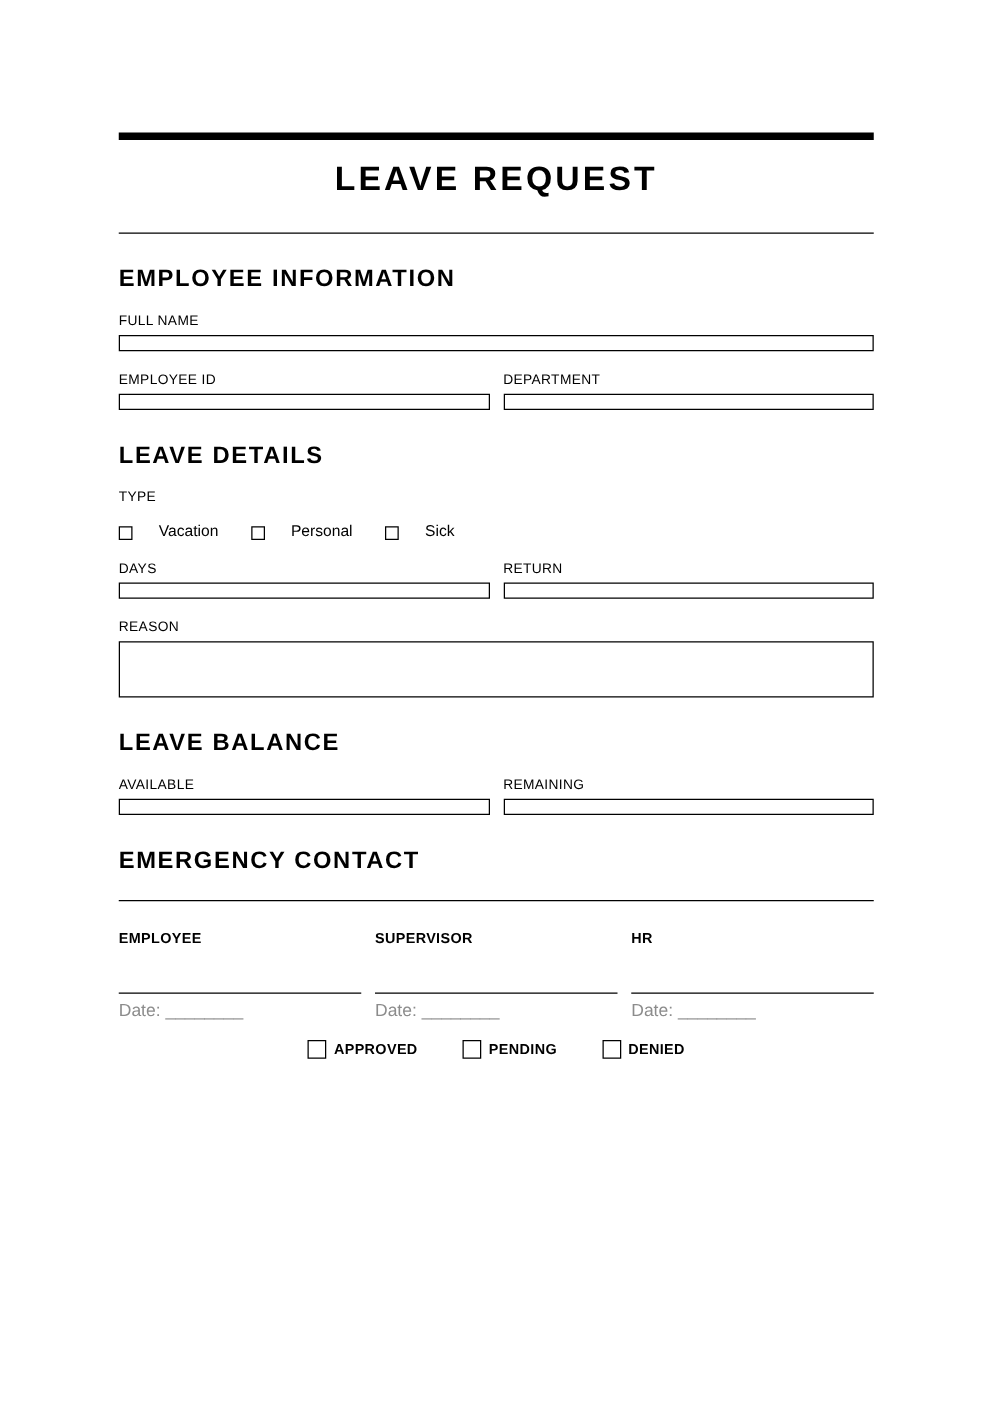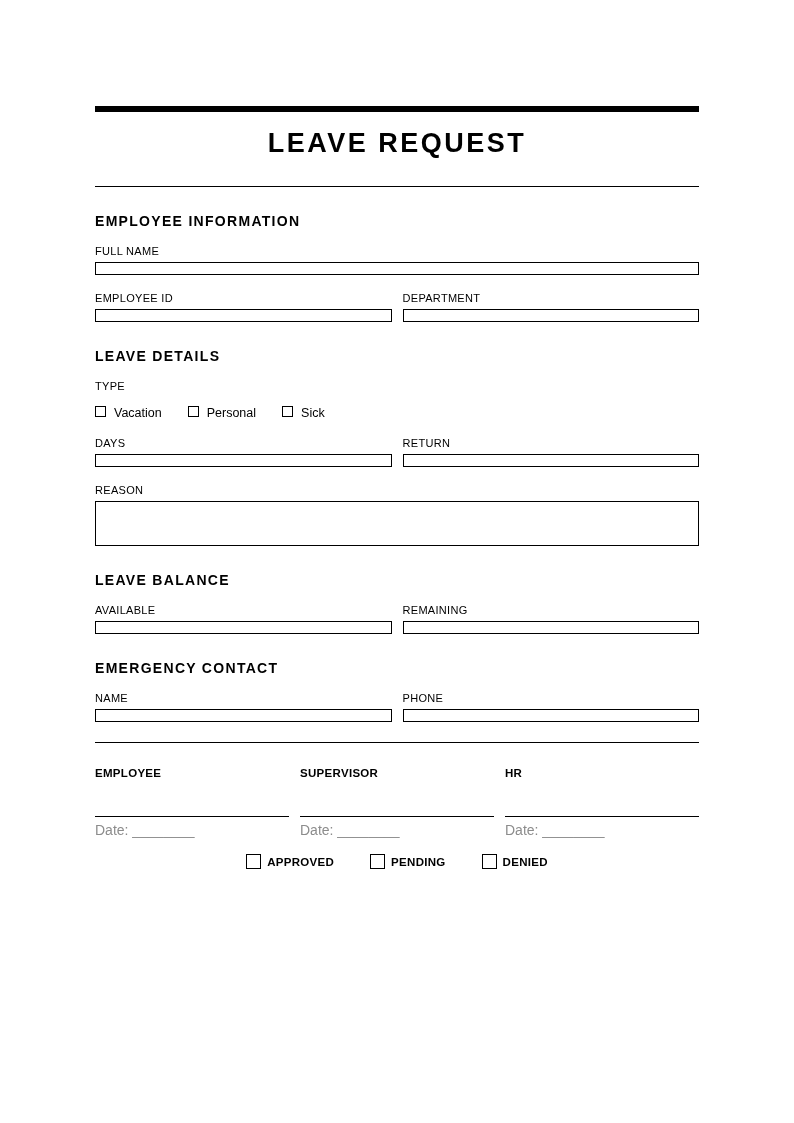--- a/index.html
+++ b/index.html
@@ -29,21 +29,21 @@
     font-weight: bold;
     letter-spacing: 2.5px;
     margin-top: 16px;
   }
   .rule {
     border: none;
     border-top: 1.4px solid #000;
     margin-top: 27px;
   }
   .section-heading {
-    font-size: 14px;
+    font-size: 19px;
     font-weight: bold;
     letter-spacing: 1.3px;
   }
   .field-label {
     font-size: 11px;
     font-weight: normal;
     letter-spacing: 0.3px;
     margin-bottom: 5px;
   }
   .text-input {
@@ -75,22 +75,22 @@
 
   .checkbox-row {
     display: flex;
     align-items: center;
     gap: 26px;
     margin-top: 14px;
     margin-bottom: 12px;
   }
   .checkbox-item {
     display: flex;
-    align-items: flex-start;
-    gap: 8px;
+    align-items: flex-end;
+    gap: 21px;
     cursor: pointer;
   }
   .checkbox-box {
     display: inline-block;
     width: 11px;
     height: 11px;
     border: 1.5px solid #000;
     background: #fff;
     flex: 0 0 auto;
   }
@@ -222,30 +222,20 @@
       <input type="text" class="text-input" style="">
     </div>
     <div class="col">
       <div class="field-label">REMAINING</div>
       <input type="text" class="text-input" style="">
     </div>
   </div>
 
   <div class="section-heading mt-sec-head">EMERGENCY CONTACT</div>
 
-  <div class="row2 mt-first-field">
-    <div class="col">
-      <div class="field-label">NAME</div>
-      <input type="text" class="text-input" style="">
-    </div>
-    <div class="col">
-      <div class="field-label">PHONE</div>
-      <input type="text" class="text-input" style="">
-    </div>
-  </div>
 
   <hr class="rule" style="margin-top:20px;">
 
   <div class="sig-row">
     <div class="sig-col">
       <div class="sig-role">EMPLOYEE</div>
       <div class="sig-line"></div>
       <div class="sig-date">Date: ________</div>
     </div>
     <div class="sig-col">

